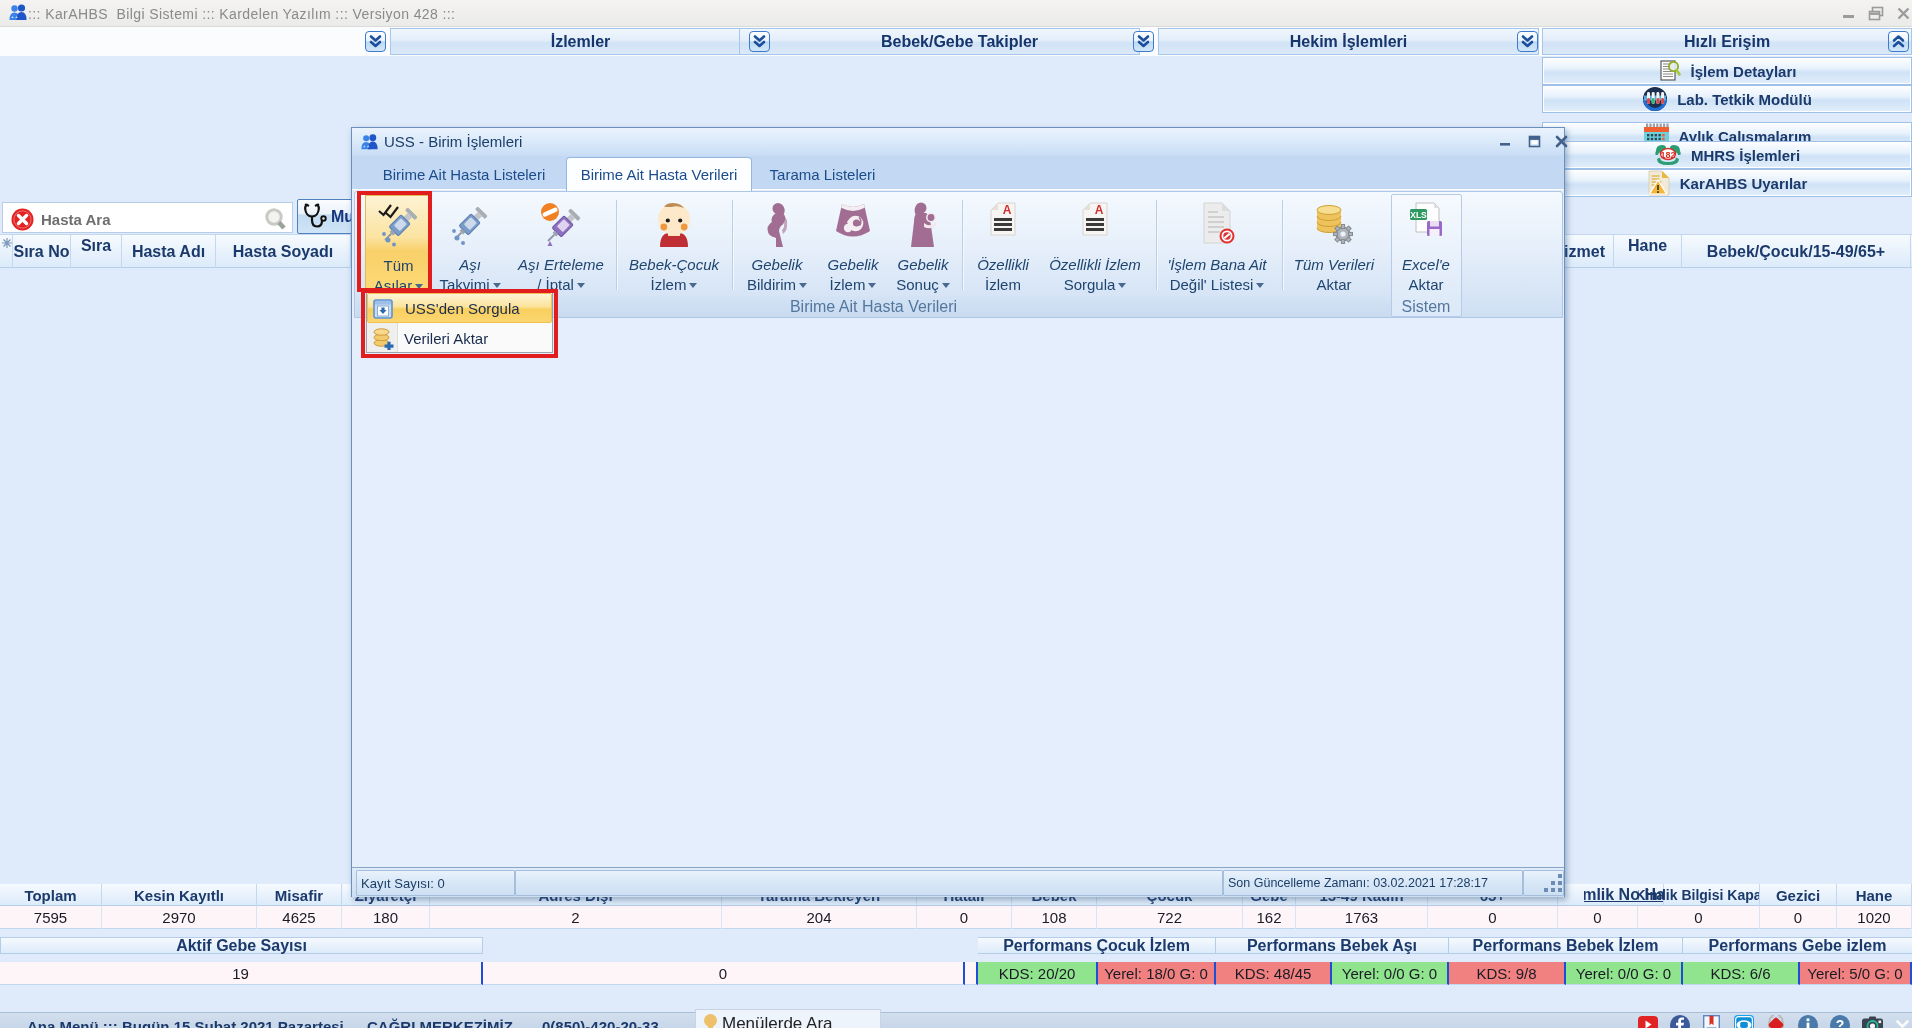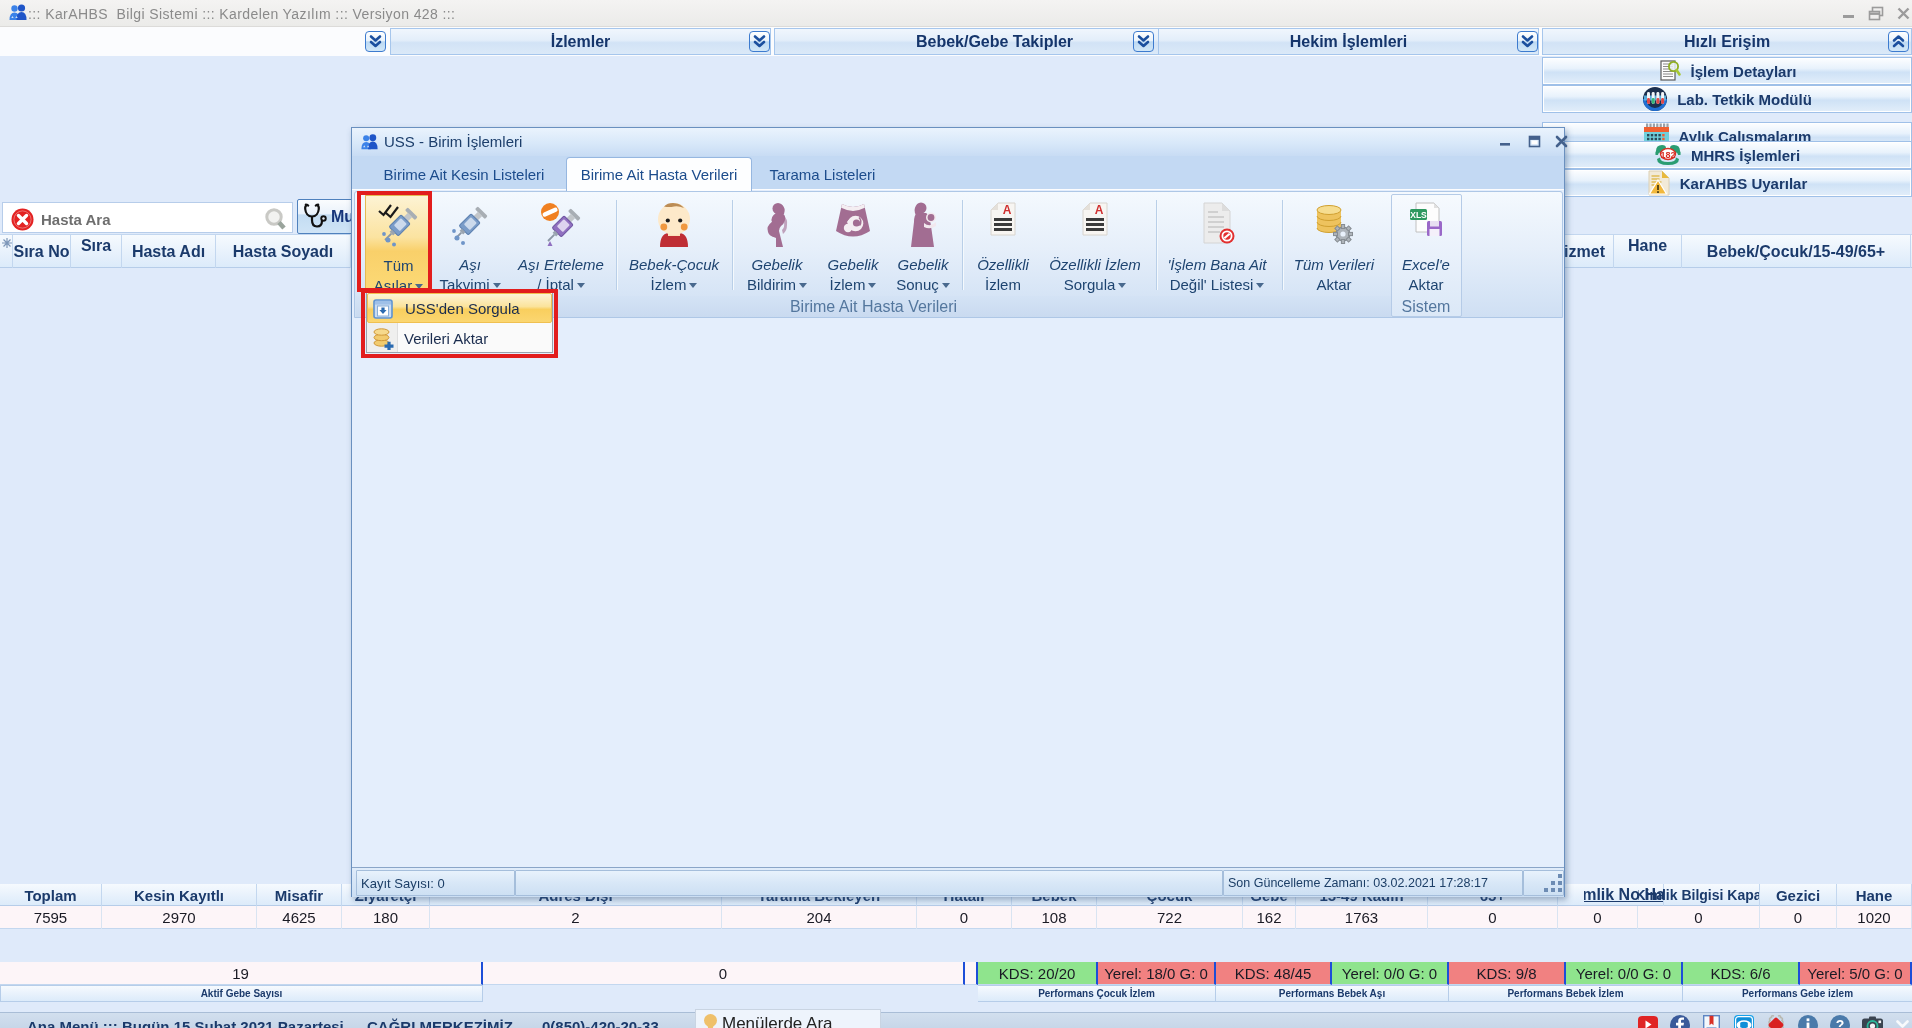--- a/index.html
+++ b/index.html
@@ -54,21 +54,21 @@
 .bhc { position:absolute; top:0; height:22px; color:#1b3a6b; font-weight:bold; font-size:15px;
   display:flex; align-items:center; justify-content:center; border-right:1px solid #c3d7ef; overflow:hidden; white-space:nowrap; }
 .bdc { position:absolute; top:0; height:23px; color:#1a1a24; font-size:15px;
   display:flex; align-items:center; justify-content:center; border-right:1px solid #d9e4f2; }
 
 
 #arow { left:0; top:937px; width:1912px; height:51px; }
 .ahc { position:absolute; top:0; height:17px;
   background:linear-gradient(#f6fafe 0%,#e9f2fc 50%,#dcebfa 100%);
   border:1px solid #b6cde9; border-left:none;
-  color:#1b3a6b; font-weight:bold; font-size:10px; display:flex; align-items:center; justify-content:center;margin-top:48px; }
+  color:#1b3a6b; font-weight:bold; font-size:16px; display:flex; align-items:center; justify-content:center; }
 .avc { position:absolute; top:25px; height:23px; background:#fdf5f8; border-right:2px solid #1d4ed8; border-bottom:1px solid #c3d7ef;
   color:#1a1a24; font-size:15px; display:flex; align-items:center; justify-content:center; }
 
 
 #bottombar { left:0; top:1000px; width:1912px; height:28px;
   background:linear-gradient(#d2dfee,#becfe4); border-top:1px solid #a9bdd6;
   color:#1b3a6b; font-size:15px; font-weight:bold;margin-top:12px; }
 
 
 #dlg { left:351px; top:127px; width:1214px; height:770px; background:#e4eefc;
@@ -132,21 +132,21 @@
       <rect x="1.5" y="6.5" width="10" height="8" fill="#efeeed" stroke="#9b9b9b" stroke-width="1.6"></rect>
       <rect x="2" y="7.5" width="9" height="2.4" fill="#9b9b9b"></rect>
     </svg>
     <svg class="abs" style="left:1896px; top:6px;" width="15" height="15" viewBox="0 0 15 15">
       <path d="M2.5,2.5 L12.5,12.5 M12.5,2.5 L2.5,12.5" stroke="#9b9b9b" stroke-width="2.4"></path>
     </svg>
   </div>
 
   <div id="menubar" class="abs">
     <div class="msec" style="left:390px; width:381px;">İzlemler</div>
-    <div class="msec" style="left:774px; width:401px;padding-left:40px;">Bebek/Gebe Takipler</div>
+    <div class="msec" style="left:739px; width:401px;padding-left:40px;">Bebek/Gebe Takipler</div>
     <div class="msec" style="left:1158px; width:381px;">Hekim İşlemleri</div>
     <div class="msec" style="left:1542px; width:370px;">Hızlı Erişim</div>
     <div class="chevbtn abs" style="left:365px;">
         <svg width="19" height="19" viewBox="0 0 19 19">
           <path d="M5,4.5 L9.5,8.5 L14,4.5 M5,10 L9.5,14 L14,10" fill="none" stroke="#1b4f9e" stroke-width="2.6" stroke-linecap="round" stroke-linejoin="round"></path>
         </svg>
       </div>
     <div class="chevbtn abs" style="left:749px;">
         <svg width="19" height="19" viewBox="0 0 19 19">
           <path d="M5,4.5 L9.5,8.5 L14,4.5 M5,10 L9.5,14 L14,10" fill="none" stroke="#1b4f9e" stroke-width="2.6" stroke-linecap="round" stroke-linejoin="round"></path>
@@ -423,21 +423,21 @@
       <svg class="abs" style="left:1175px; top:6px;" width="15" height="15" viewBox="0 0 15 15">
         <rect x="2.5" y="2.5" width="10" height="10" fill="none" stroke="#44618c" stroke-width="1.6"></rect>
         <rect x="2.5" y="2.5" width="10" height="3.4" fill="#44618c"></rect>
         <rect x="4.6" y="6.6" width="5.8" height="3.6" fill="#fff"></rect>
       </svg>
       <svg class="abs" style="left:1202px; top:6px;" width="15" height="15" viewBox="0 0 15 15">
         <path d="M3,3 L12,12 M12,3 L3,12" stroke="#44618c" stroke-width="2.6" stroke-linecap="round"></path>
       </svg>
     </div>
     <div id="dlgtabs">
-      <div class="tab" style="left:22px; width:180px;">Birime Ait Kesin Listeleri</div>
+      <div class="tab" style="left:22px; width:180px;">Birime Ait Hasta Listeleri</div>
       <div class="tab active" style="left:214px; width:186px;">Birime Ait Hasta Verileri</div>
       <div class="tab" style="left:413px; width:115px;">Tarama Listeleri</div>
     </div>
     <div id="ribbon">
       <div id="sisframe"></div>
       <div id="ribcap">Birime Ait Hasta Verileri</div>
       <div id="siscap">Sistem</div>
       <div class="rsep" style="left:261px;"></div>
       <div class="rsep" style="left:377px;"></div>
       <div class="rsep" style="left:607px;"></div>

